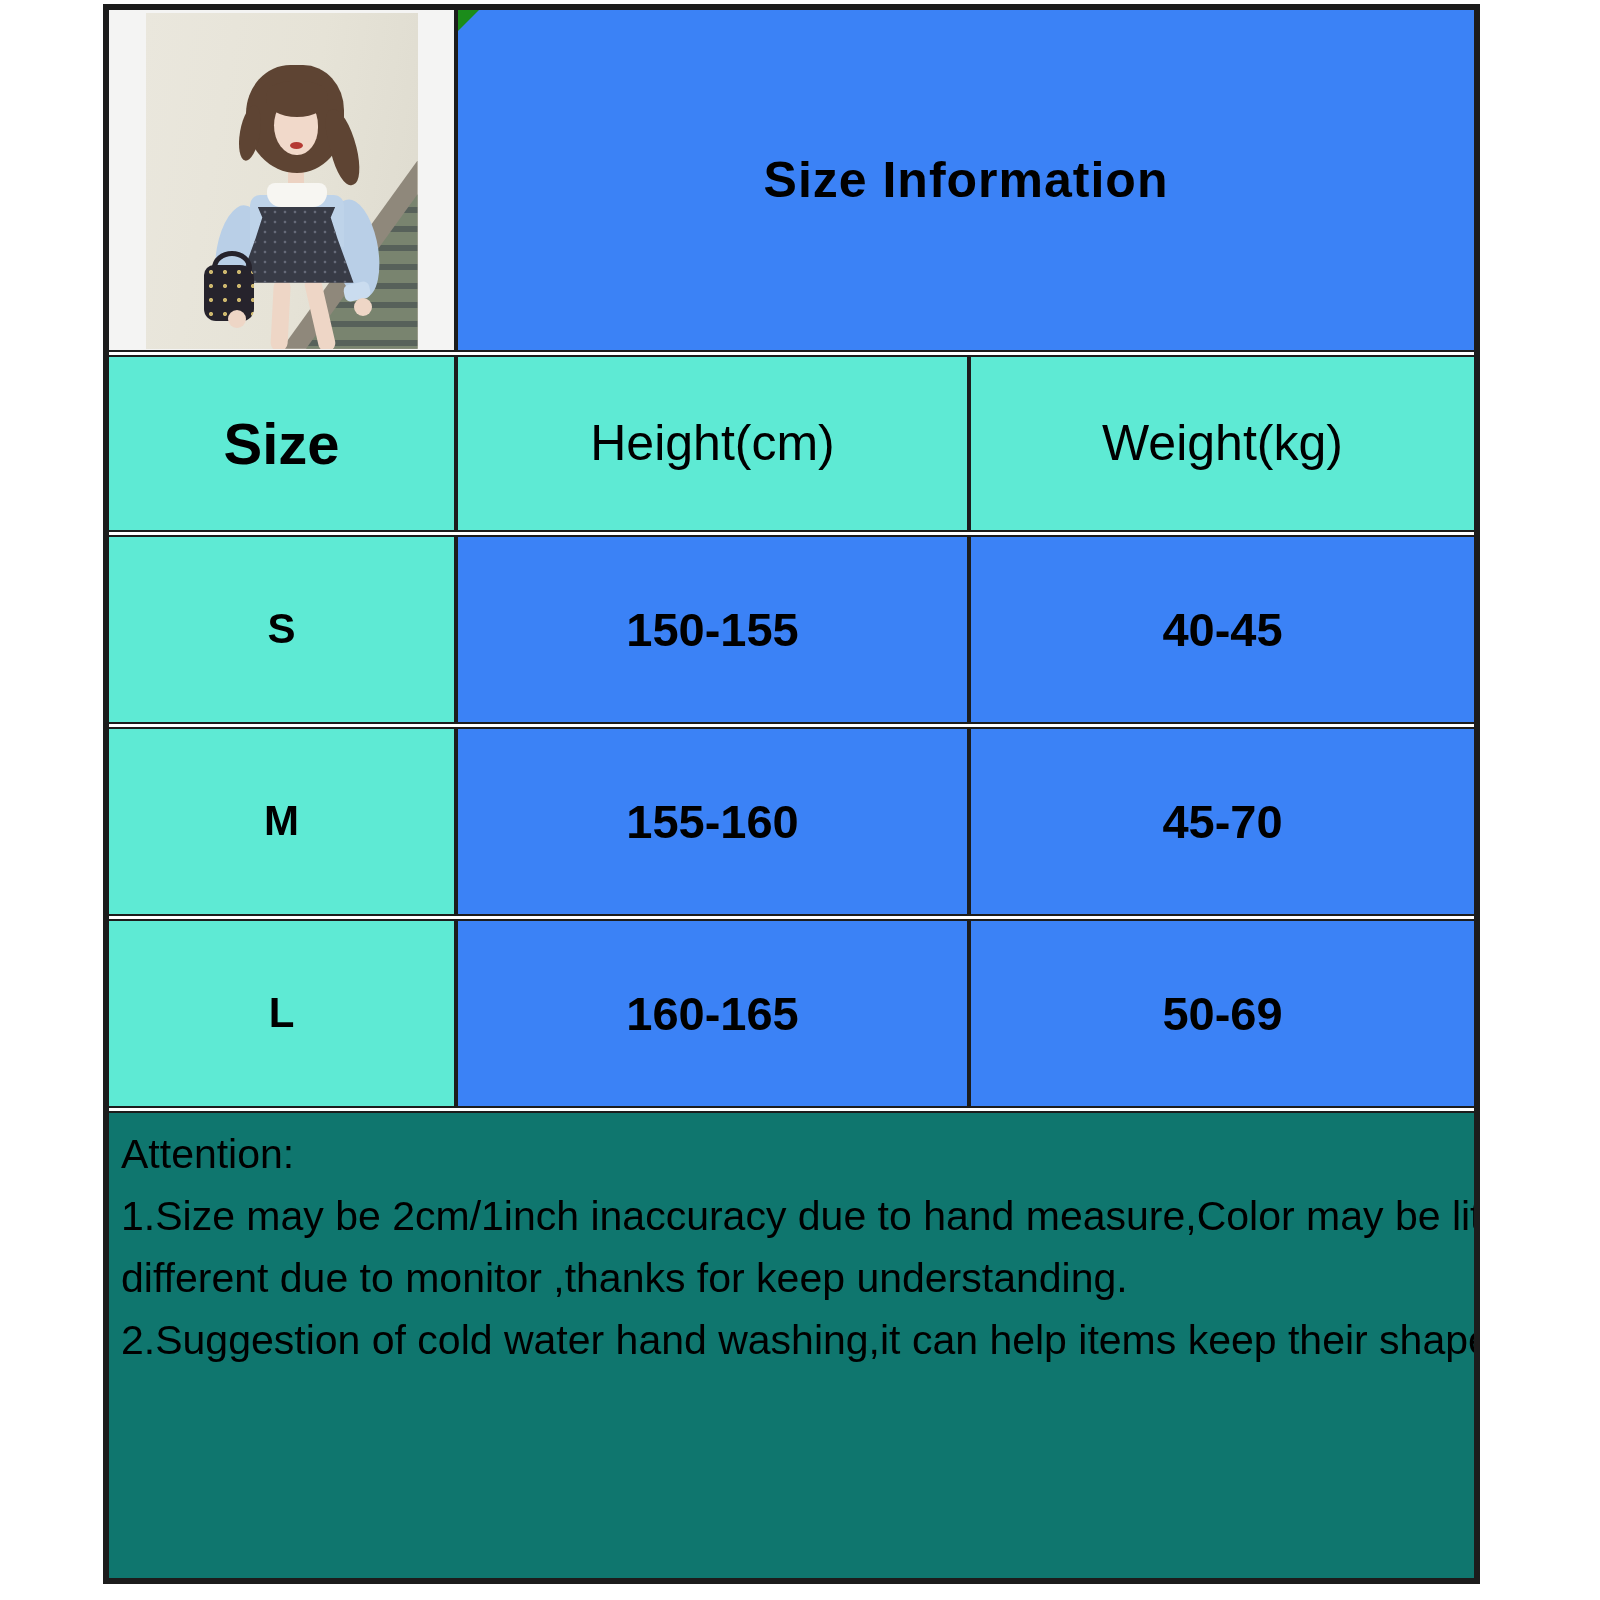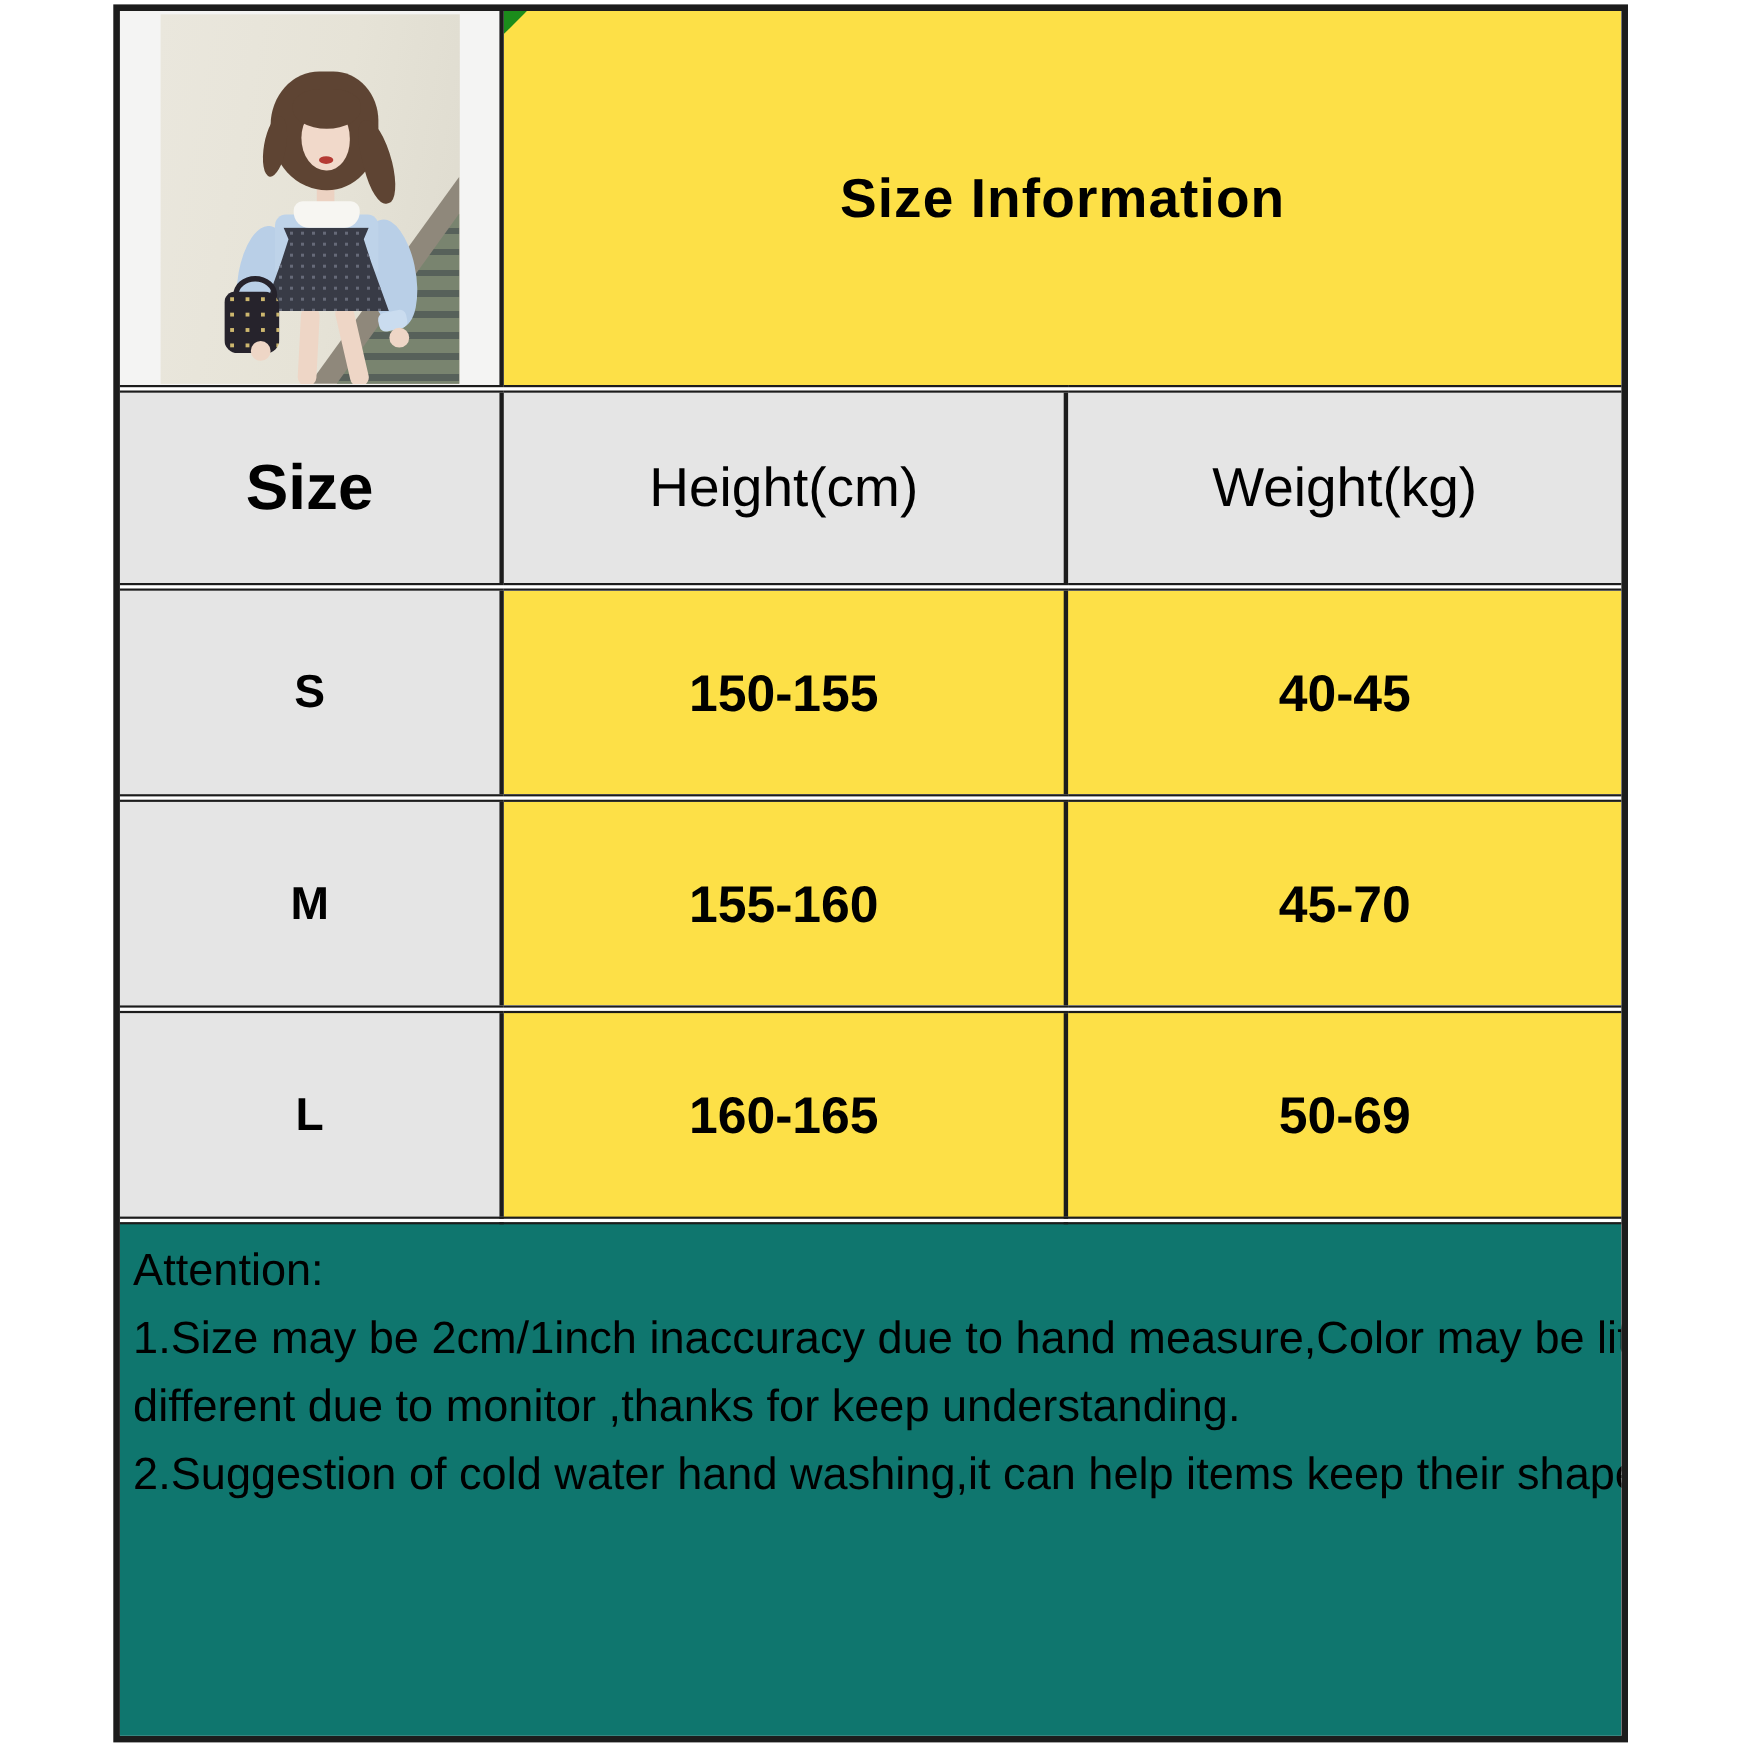--- a/index.html
+++ b/index.html
@@ -44,22 +44,22 @@
 
   .col-size   { width: 347px; }
   .col-height { width: 513px; }
   .col-weight { width: auto; }
 
   .row-top      { height: 343px; }
   .row-header   { height: 180px; }
   .row-data     { height: 192px; }
   .row-attention{ height: auto; }
 
-  .cell-gray  { background: #e5e5e5; }
-  .cell-light { background: #fde047; }
+  .cell-gray  { background: #5eead4; }
+  .cell-light { background: #3b82f6; }
   .cell-photo { background: #f4f4f3; }
   .cell-white { background: #0f766e; }
 
   .title-cell { position: relative; }
   .title-text {
     font-size: 50px;
     font-weight: bold;
     letter-spacing: 1px;
   }
   .corner-marker {

